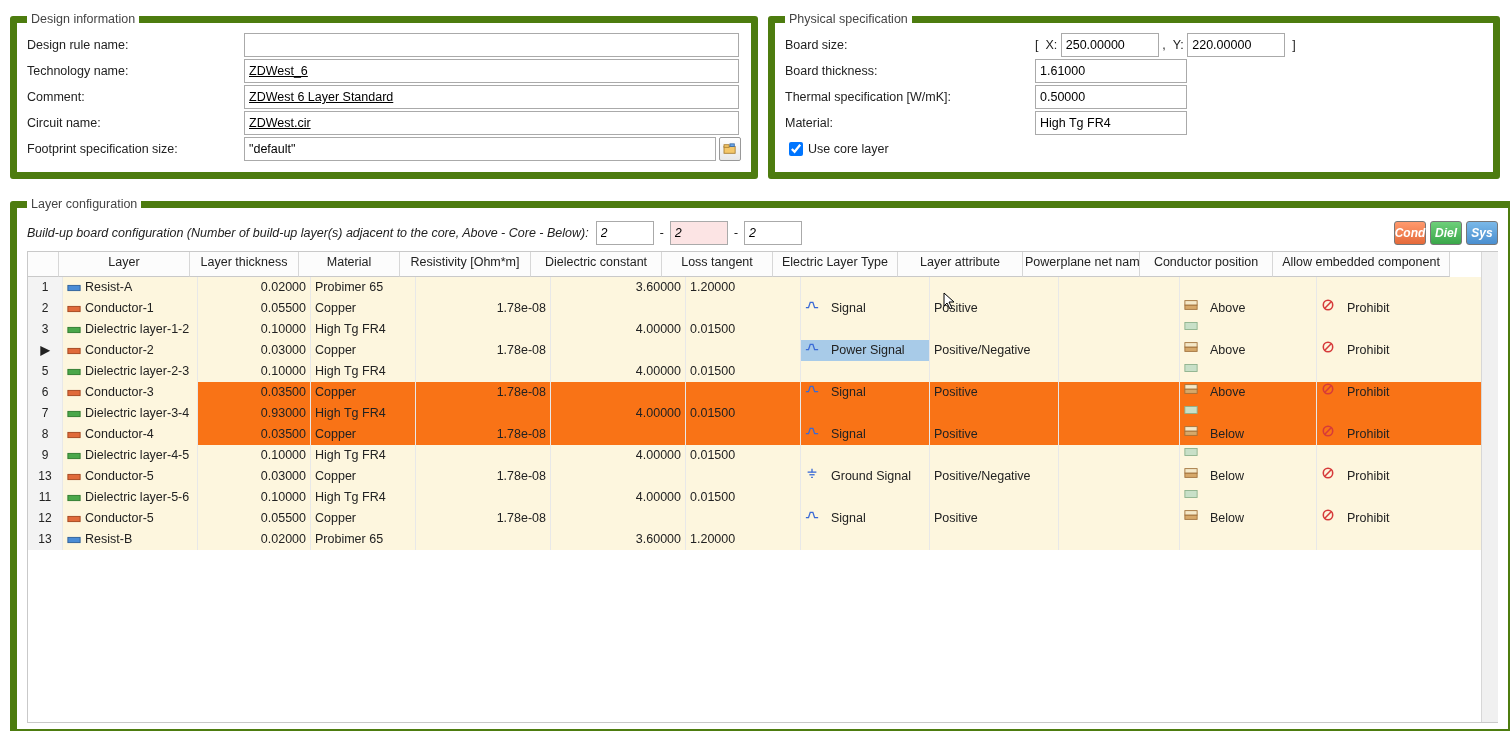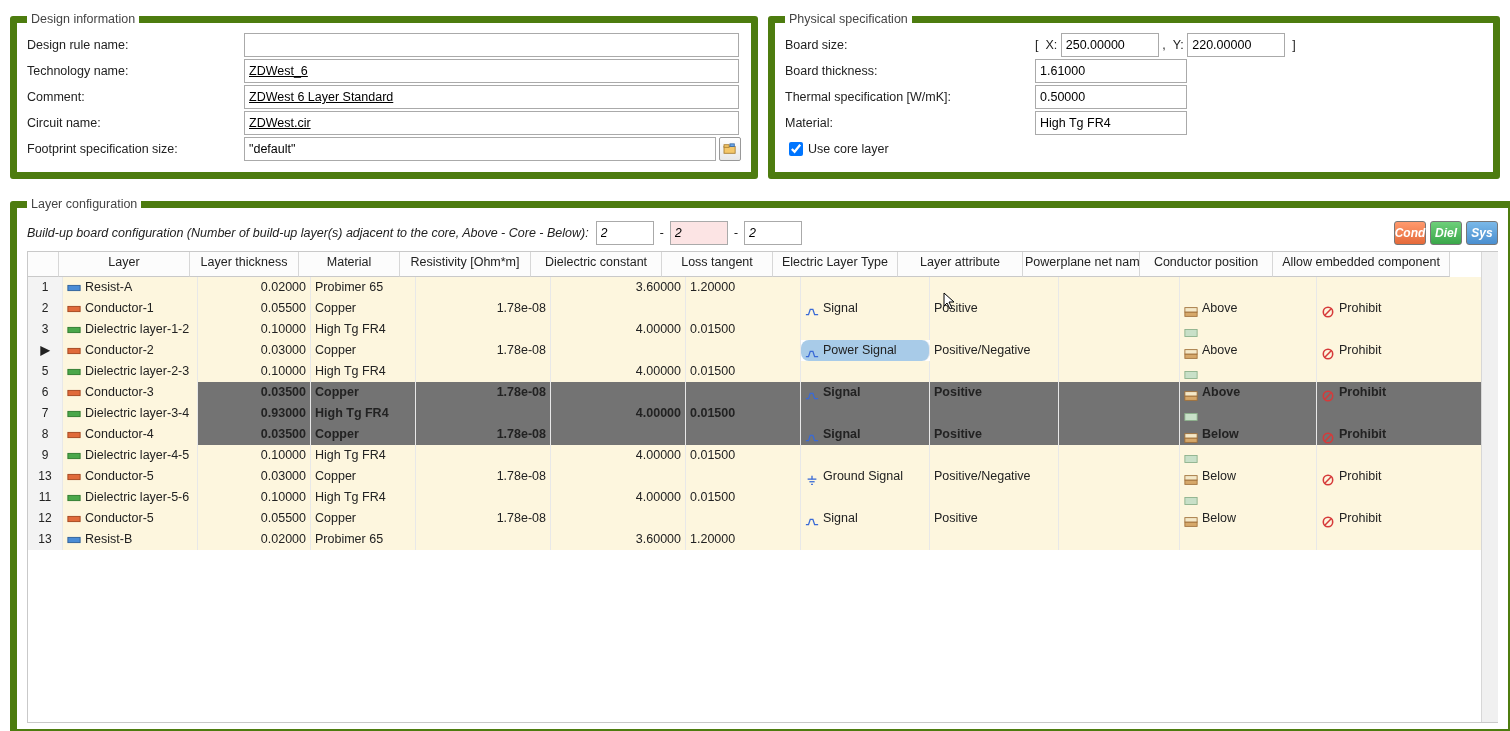--- a/index.html
+++ b/index.html
@@ -41,24 +41,24 @@
   .c-mat{width:96px;}
   .c-res{width:126px;text-align:right;}
   .c-die{width:126px;text-align:right;}
   .c-loss{width:106px;text-align:left;}
   .c-elt{width:120px;}
   .c-att{width:120px;}
   .c-net{width:112px;}
   .c-pos{width:128px;}
   .c-emb{width:172px;}
   .grow .c-layer{background:#FDF6DE;display:flex;align-items:center;gap:4px;}
-  .grow .c-elt,.grow .c-pos,.grow .c-emb{display:flex;align-items:flex-end;gap:4px;}
+  .grow .c-elt,.grow .c-pos,.grow .c-emb{display:flex;align-items:flex-start;gap:12px;}
   .bg-cream{background:#FDF6DE;}
-  .bg-pink{background:#737373;font-weight:bold;}
-  .sel{background:#A8CBE8 !important;border-radius:8px;}
+  .bg-pink{background:#f97316;}
+  .sel{background:#A8CBE8 !important;}
   .cur .c-idx{font-weight:bold;}
   
   svg{display:block;}
   .ico{width:14px;height:12px;flex:none;}
   .cursor{position:absolute;left:943px;top:292px;width:14px;height:18px;pointer-events:none;z-index:10;}
   .vscroll{position:absolute;right:0;top:0;bottom:0;width:16px;background:#f0f0f0;border-left:1px solid #d7d7d7;}
 </style>
 </head>
 <body>
 

